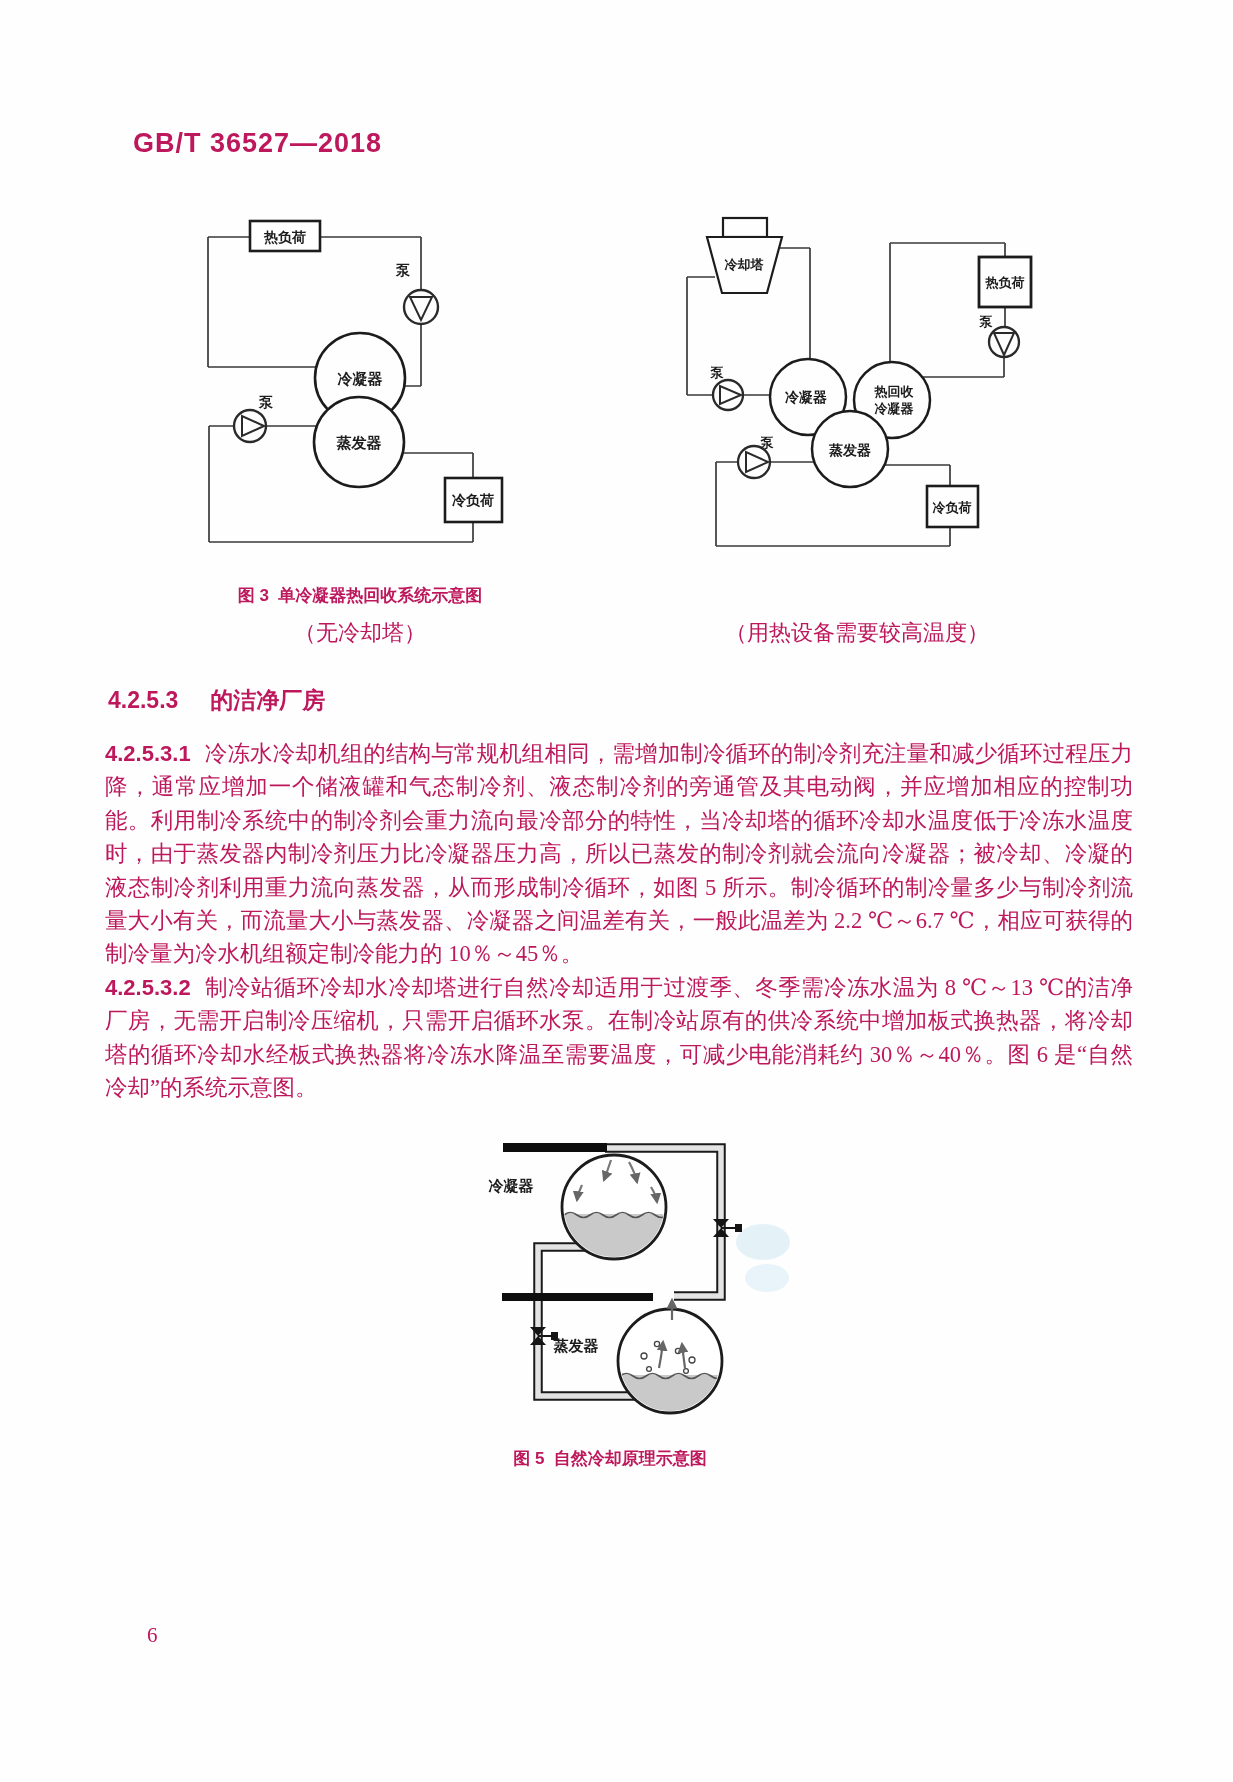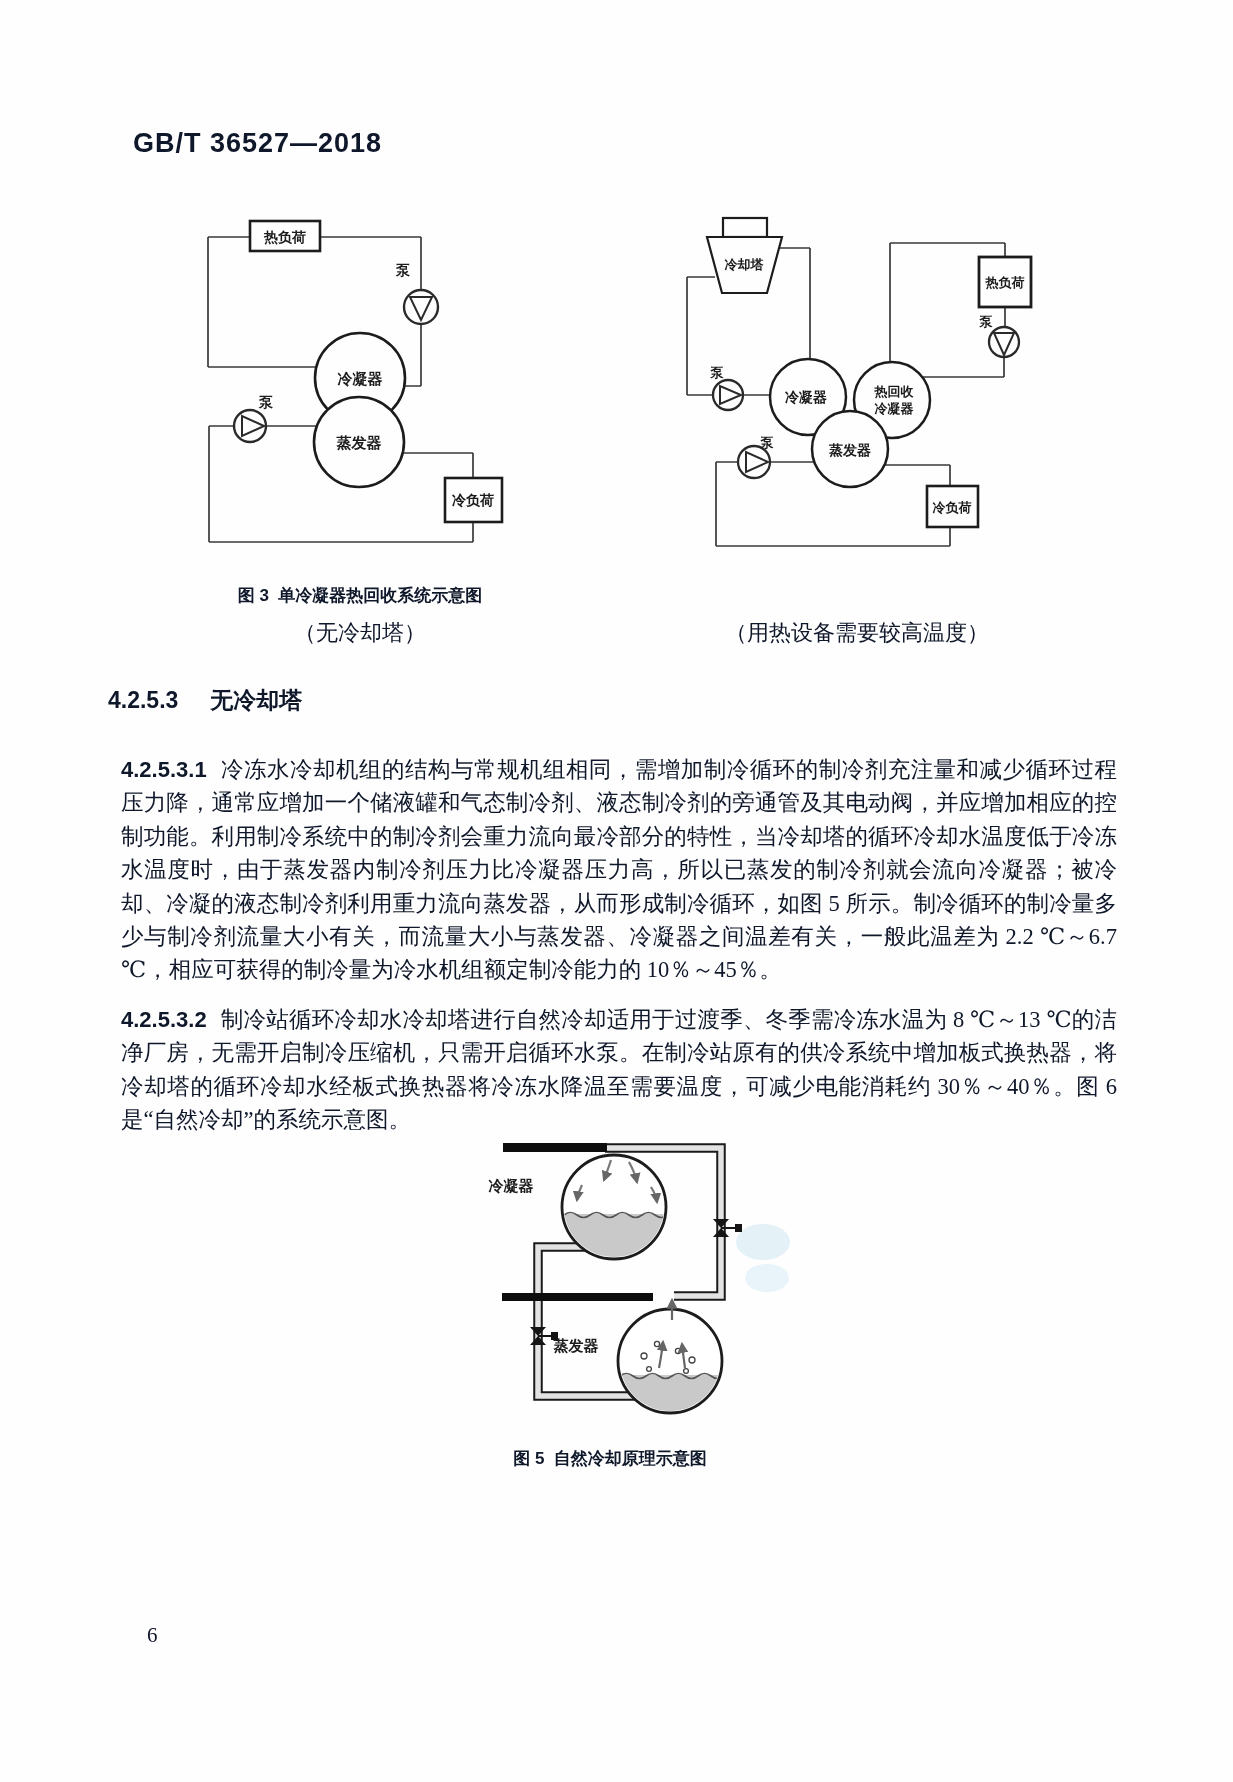--- a/index.html
+++ b/index.html
@@ -1,20 +1,20 @@
 <!DOCTYPE html>
 <html><head>
 <meta charset="utf-8">
 <style>
   html,body { margin:0; padding:0; background:#888; }
   .page {
     position:relative; width:1233px; height:1782px;
     background:#fefefe; overflow:hidden;
     font-family:"Liberation Serif","DejaVu Serif",serif;
-    color:#0f172a;
+    color:#be185d;
   }
   .hdr {
     position:absolute; left:133px; top:128px;
     font-family:"Liberation Sans","DejaVu Sans",sans-serif;
     font-weight:bold; font-size:27px; letter-spacing:1px;
   }
   svg text {
     font-family:"Liberation Serif","DejaVu Serif",serif;
     font-weight:bold; fill:#1c1c1c;
   }
@@ -32,21 +32,21 @@
   .sechead {
     position:absolute; left:108px; top:685px;
     font-family:"Liberation Sans","DejaVu Sans",sans-serif;
     font-weight:bold; font-size:23px;
   }
   .sechead .num { margin-right:32px; }
   .bodytext {
     position:absolute; left:105px; top:737px; width:1028px;
   }
   .bodytext p {
-    margin:16px; font-size:22.5px; line-height:33.4px;
+    margin:0; font-size:22.5px; line-height:33.4px;
     text-align:justify; text-justify:inter-ideograph;
   }
   .pnum {
     font-family:"Liberation Sans","DejaVu Sans",sans-serif;
     font-weight:bold; font-size:22px; margin-right:14px;
   }
   .pageno {
     position:absolute; left:147px; top:1623px;
     font-size:21px; font-family:"Liberation Serif",serif;
   }
@@ -116,21 +116,21 @@
     <text x="147" y="262" font-size="13" text-anchor="middle">泵</text>
     <rect x="307" y="301" width="51" height="41" fill="#fefefe" stroke="#1c1c1c" stroke-width="2.6"></rect>
     <text x="332" y="327" font-size="13" text-anchor="middle">冷负荷</text>
   </svg>
 
   <div class="figcap" style="left:150px; top:584px; width:420px;">图 3  单冷凝器热回收系统示意图</div>
   <div class="figsub" style="left:150px; top:618px; width:420px;">（无冷却塔）</div>
   <div class="figsub" style="left:634px; top:618px; width:446px;">（用热设备需要较高温度）</div>
 
   <div class="sechead">
-    <span class="num">4.2.5.3</span><span>无冷却塔</span>
+    <span class="num">4.2.5.3</span><span>的洁净厂房</span>
   </div>
 
   <div class="bodytext">
     <p><span class="pnum">4.2.5.3.1</span><span>冷冻水冷却机组的结构与常规机组相同，需增加制冷循环的制冷剂充注量和减少循环过程压力降，通常应增加一个储液罐和气态制冷剂、液态制冷剂的旁通管及其电动阀，并应增加相应的控制功能。利用制冷系统中的制冷剂会重力流向最冷部分的特性，当冷却塔的循环冷却水温度低于冷冻水温度时，由于蒸发器内制冷剂压力比冷凝器压力高，所以已蒸发的制冷剂就会流向冷凝器；被冷却、冷凝的液态制冷剂利用重力流向蒸发器，从而形成制冷循环，如图 5 所示。制冷循环的制冷量多少与制冷剂流量大小有关，而流量大小与蒸发器、冷凝器之间温差有关，一般此温差为 2.2 ℃～6.7 ℃，相应可获得的制冷量为冷水机组额定制冷能力的 10％～45％。</span></p>
     <p><span class="pnum">4.2.5.3.2</span><span>制冷站循环冷却水冷却塔进行自然冷却适用于过渡季、冬季需冷冻水温为 8 ℃～13 ℃的洁净厂房，无需开启制冷压缩机，只需开启循环水泵。在制冷站原有的供冷系统中增加板式换热器，将冷却塔的循环冷却水经板式换热器将冷冻水降温至需要温度，可减少电能消耗约 30％～40％。图 6 是“自然冷却”的系统示意图。</span></p>
   </div>
 
   <svg class="figsvg" style="left:430px; top:1130px;" width="360" height="290" viewBox="0 0 360 290">
     <defs>
       <clipPath id="cclip">

